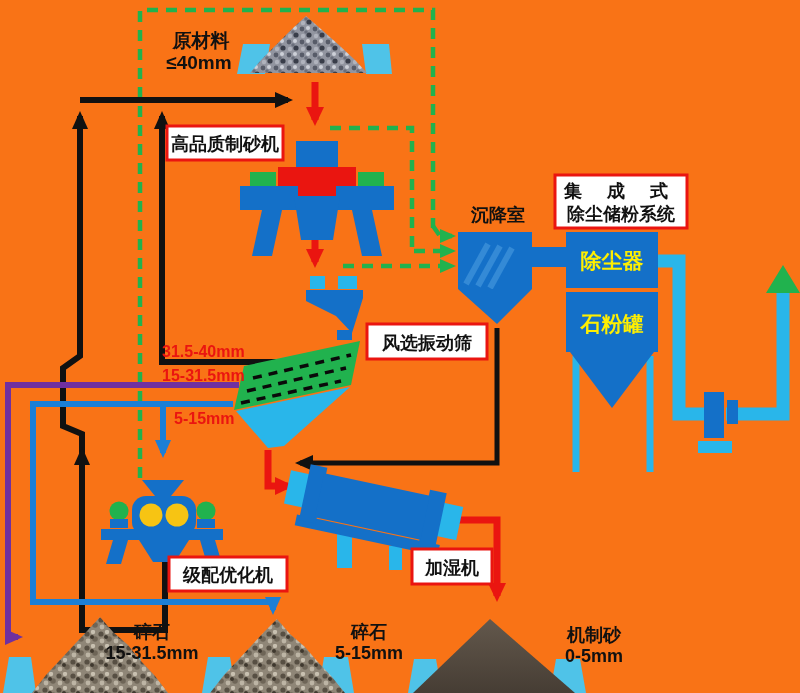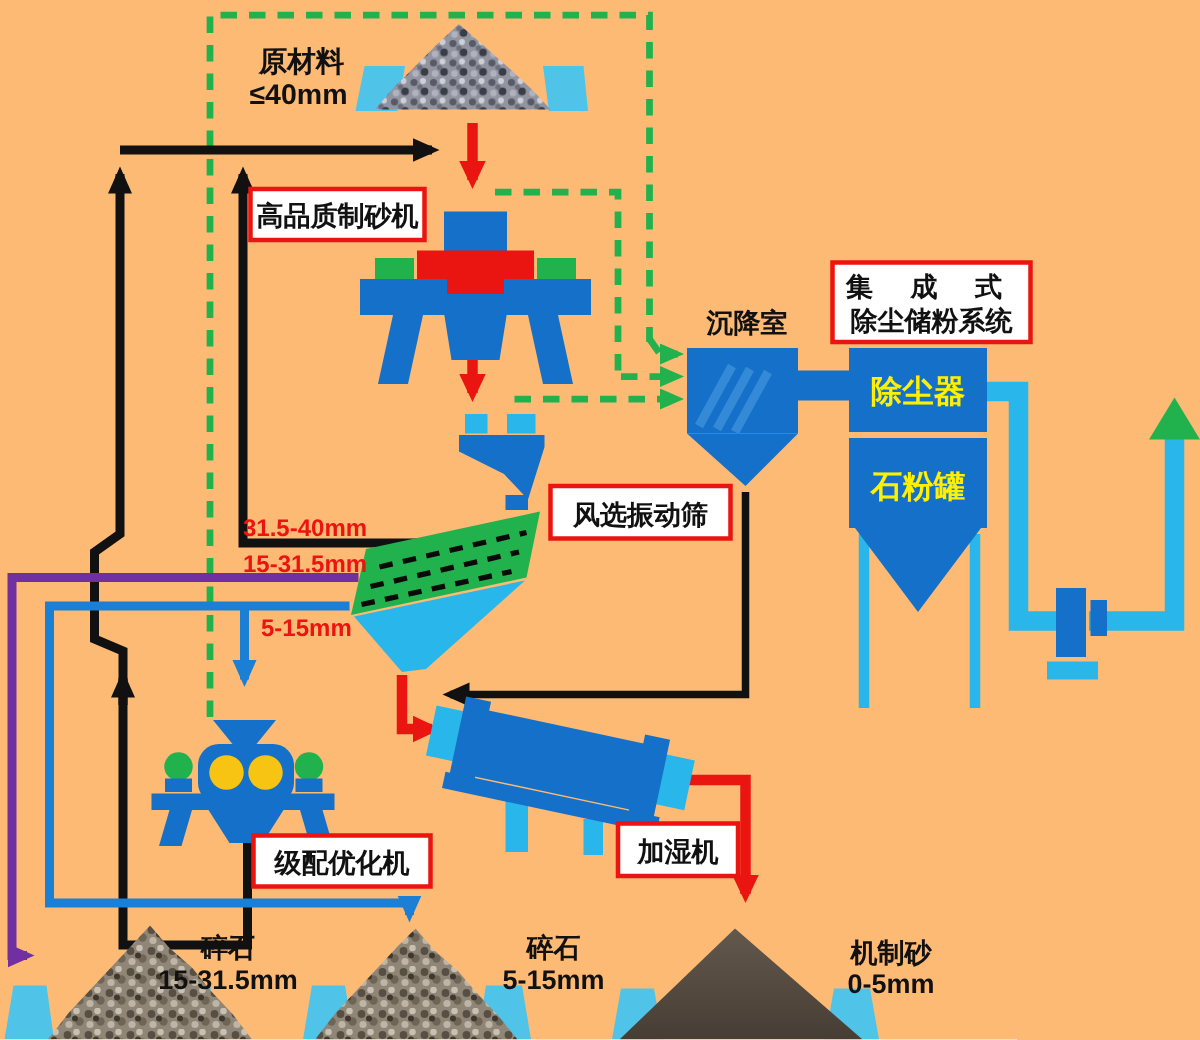--- a/index.html
+++ b/index.html
@@ -1,16 +1,16 @@
 <!DOCTYPE html>
 <html><head>
 <meta charset="utf-8">
 <style>
   html,body{margin:0;padding:0;background:#fff;}
-  #stage{width:800px;height:693px;position:relative;background:#fdba74;overflow:hidden;
+  #stage{width:800px;height:693px;position:relative;background:#f97316;overflow:hidden;
          font-family:"Liberation Sans", sans-serif;}
   svg text{font-family:"Liberation Sans", sans-serif;}
   .lbl{font-weight:bold;fill:#111;}
   .lblyellow{font-weight:bold;fill:#ffef00;}
   .lblred{font-weight:bold;fill:#ea1510;}
   .redbox{fill:#ffffff;stroke:#ea1510;stroke-width:3;}
 </style>
 </head>
 <body>
 

